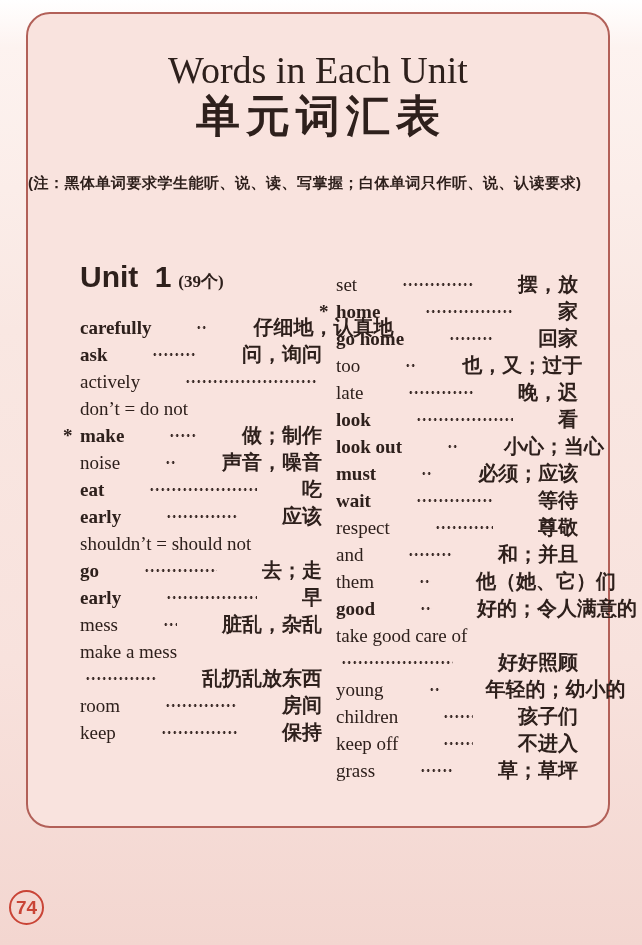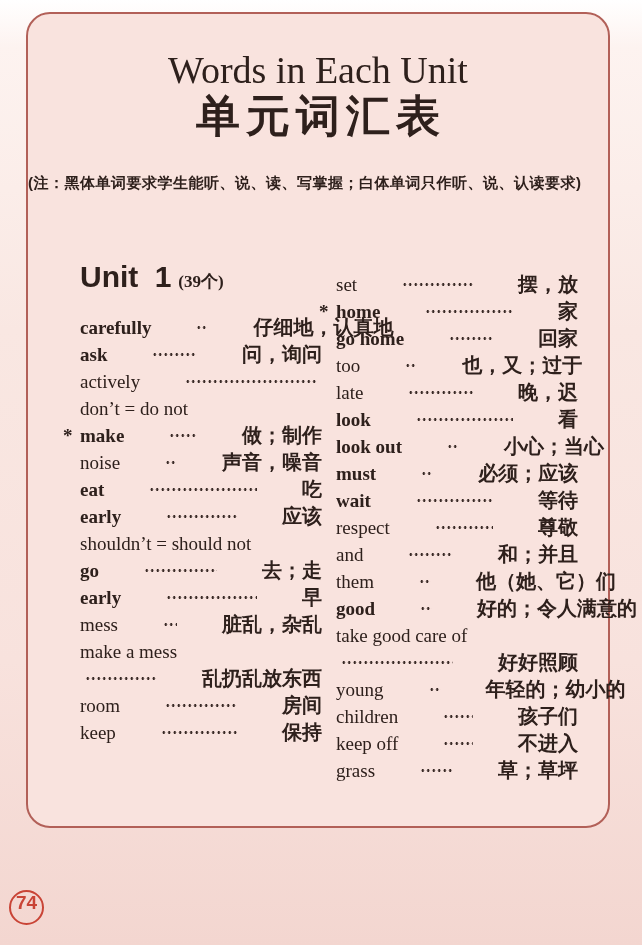--- a/index.html
+++ b/index.html
@@ -64,21 +64,21 @@
     background-image: radial-gradient(circle, #3a2a26 1.15px, rgba(0,0,0,0) 1.5px);
     background-size: 5.5px 100%;
     background-repeat: repeat-x;
   }
   .trans { font-size: 20px; font-weight: 700; }
   .page-num {
     position: absolute; left: 9px; top: 890px;
     width: 35px; height: 35px; box-sizing: border-box;
     border: 2.5px solid #c94436; border-radius: 50%;
     color: #c94436;
-    display: flex; align-items: flex-start; justify-content: center;
+    display: flex; align-items: center; justify-content: center;
     font-family: "Liberation Sans", sans-serif;
     font-size: 19px; font-weight: 700;
   }
 </style>
 </head>
 <body>
 
 <div class="card">
   <div class="title-en">Words in Each Unit</div>
   <div class="title-zh">单元词汇表</div>

